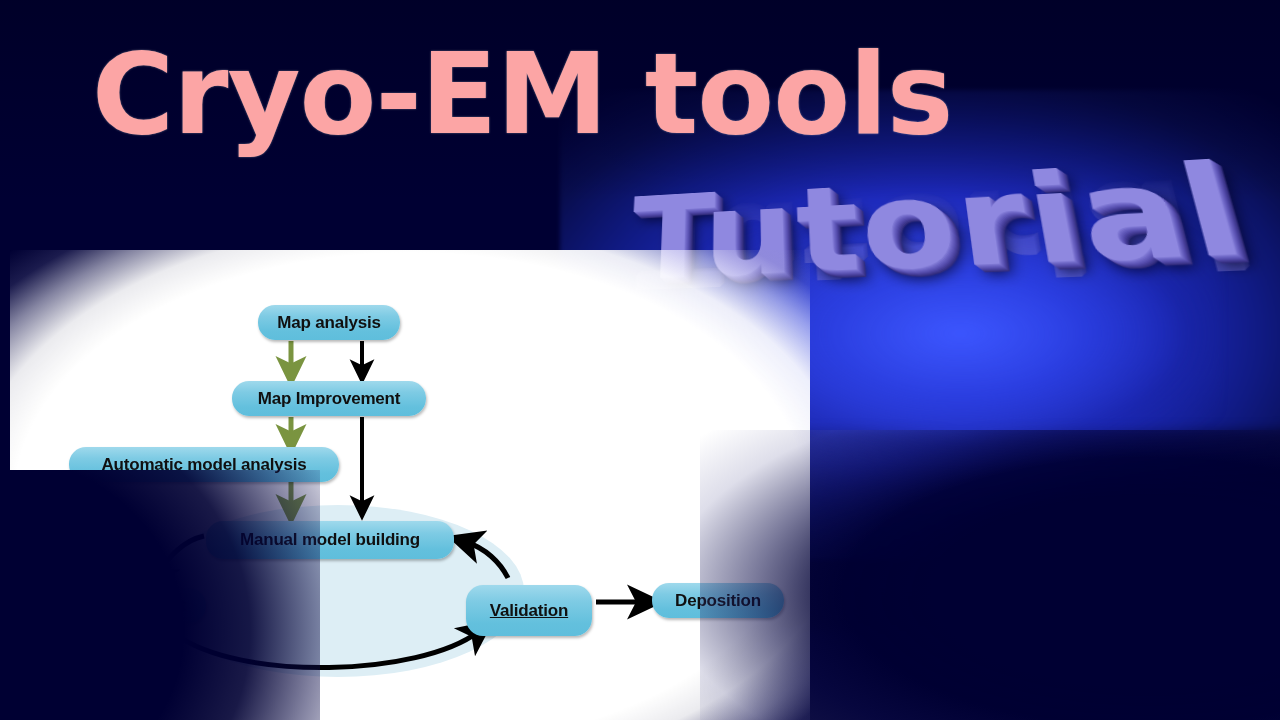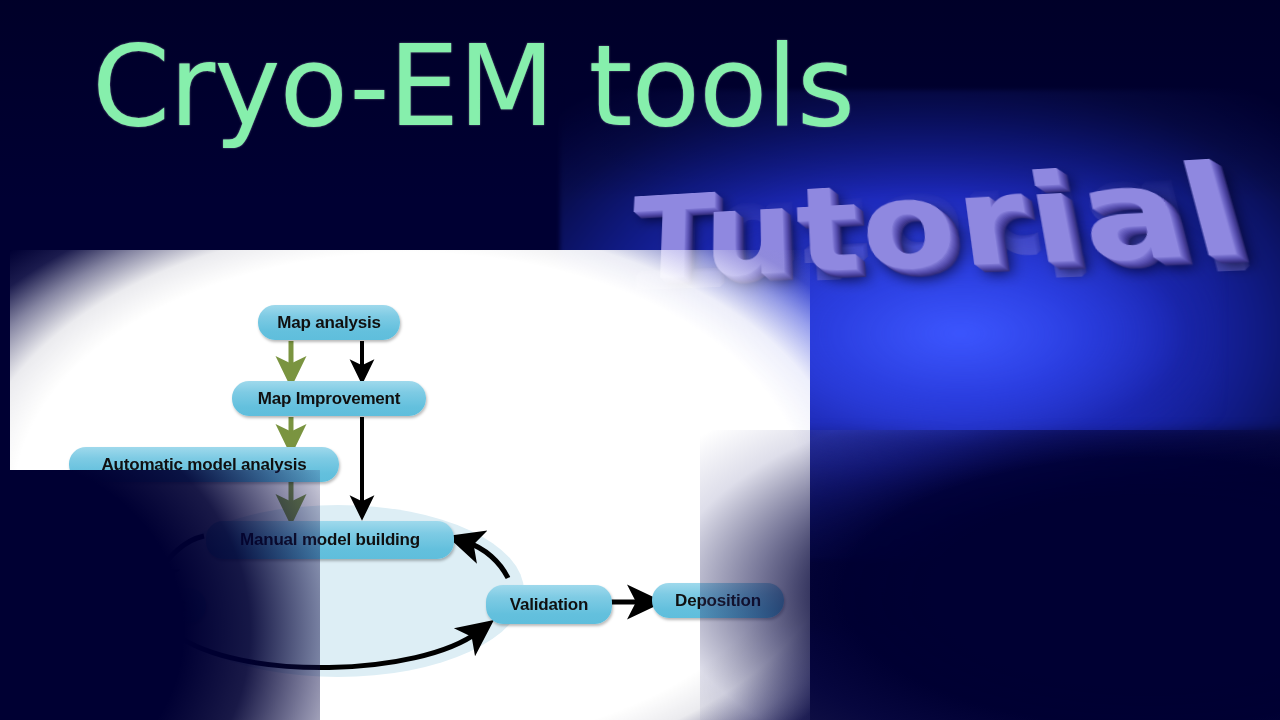--- a/index.html
+++ b/index.html
@@ -69,25 +69,25 @@
     left: 0; top: 0; right: 0;
     height: 200px;
     background: linear-gradient(to bottom, rgba(0,0,40,0.95), rgba(0,0,40,0) 100%);
     pointer-events: none;
   }
 
   
   .title {
     position: absolute;
     left: 92px;
-    top: 28px;
+    top: 36px;
     font-size: 112px;
     line-height: 1.05;
-    font-weight: 400;
-    color: #86efac;
+    font-weight: 700;
+    color: #fca5a5;
     letter-spacing: -1px;
     font-family: "DejaVu Sans", sans-serif;
     text-shadow: 0 0 2px rgba(255,255,255,0.45);
     white-space: nowrap;
   }
 
   
   .wordart-wrap {
     position: absolute;
     left: 628px;
@@ -310,21 +310,21 @@
     </div>
 
     <div class="node" style="left:206px;top:521px;width:248px;height:38px;">
       <span>Manual model building</span>
     </div>
 
     <div class="node" style="left:76px;top:588px;width:130px;height:35px;">
       <span>Refinement</span>
     </div>
 
-    <div class="node" style="left:486px;top:585px;width:126px;height:39px;">
+    <div class="node" style="left:466px;top:585px;width:126px;height:51px;text-decoration:underline;">
       <span>Validation</span>
     </div>
 
     <div class="node" style="left:652px;top:583px;width:132px;height:35px;">
       <span>Deposition</span>
     </div>
   </div>
 
   <div class="vignette-mask">
     <div class="vign-left"></div>

